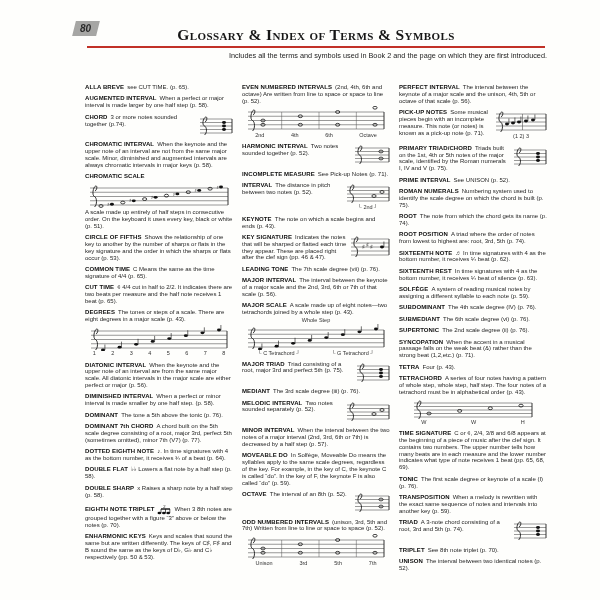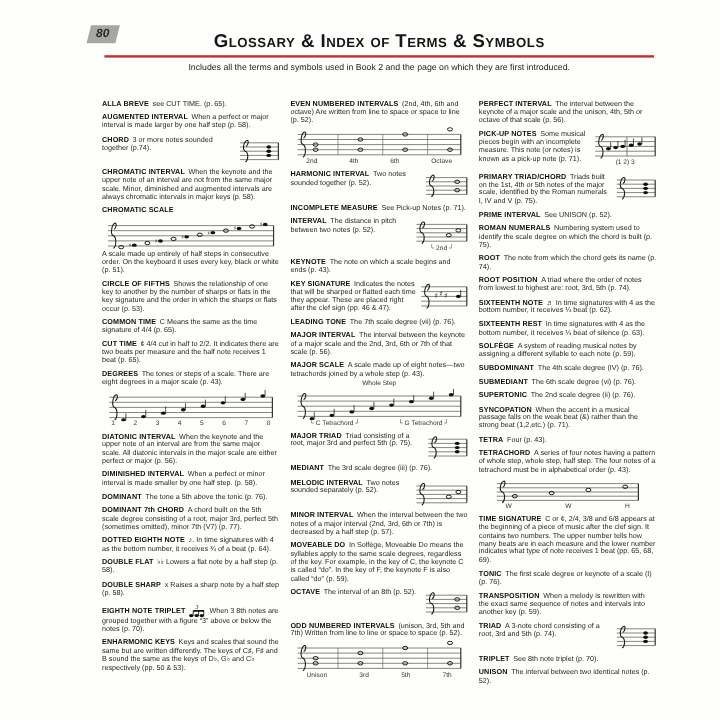--- a/index.html
+++ b/index.html
@@ -1,23 +1,23 @@
 <!DOCTYPE html>
 <html><head>
 <meta charset="utf-8">
 <style>
   html,body{margin:0;padding:0;}
   body{width:600px;height:600px;overflow:hidden;background:#e8e8e6;}
   .page{position:relative;width:600px;height:600px;background:#fefefc;font-family:"Liberation Sans",sans-serif;color:#1c1c1c;}
   .badge{position:absolute;left:74px;top:21px;width:24px;height:15px;background:#a6a6a4;transform:skewX(-14deg);display:flex;align-items:center;justify-content:center;}
   .badge span{font-style:italic;font-weight:700;font-size:10px;color:#2a2a2a;transform:skewX(14deg);}
   .hdr{position:absolute;left:85px;top:26px;width:462px;text-align:center;}
-  .title{font-weight:700;font-size:15.5px;letter-spacing:.4px;color:#161616;font-variant:small-caps;white-space:nowrap;}
+  .title{font-weight:700;font-size:15.5px;letter-spacing:.4px;color:#161616;font-variant:small-caps;white-space:nowrap;font-family:Liberation Serif, serif;}
   .rule{height:2px;margin:2px 2px 3px 2px;}
-  .subtitle{font-size:7.3px;color:#222;}
+  .subtitle{font-size:7.3px;color:#222;text-align:right;}
   .cols{position:absolute;left:85px;top:84px;width:462px;height:508px;display:flex;gap:9px;overflow:hidden;}
   .col{width:148px;flex:0 0 148px;overflow:hidden;}
   .entry{margin-bottom:4.6px;font-size:6px;line-height:1.14;color:#262626;}
   .term{font-weight:700;color:#0e0e0e;letter-spacing:.1px;}
   .body{color:#262626;}
   .staff-box{text-align:center;}
   .staff-box.right{float:right;margin:0 0 1px 3px;}
   .staff-box.below,.staff-box.between{display:block;margin:2px auto 1px auto;}
   .staff-box.inline{display:inline-block;vertical-align:middle;margin:0 2px;}
   .lbl-row{display:flex;justify-content:space-around;font-size:5.5px;color:#333;line-height:1;margin-top:0.5px;}

